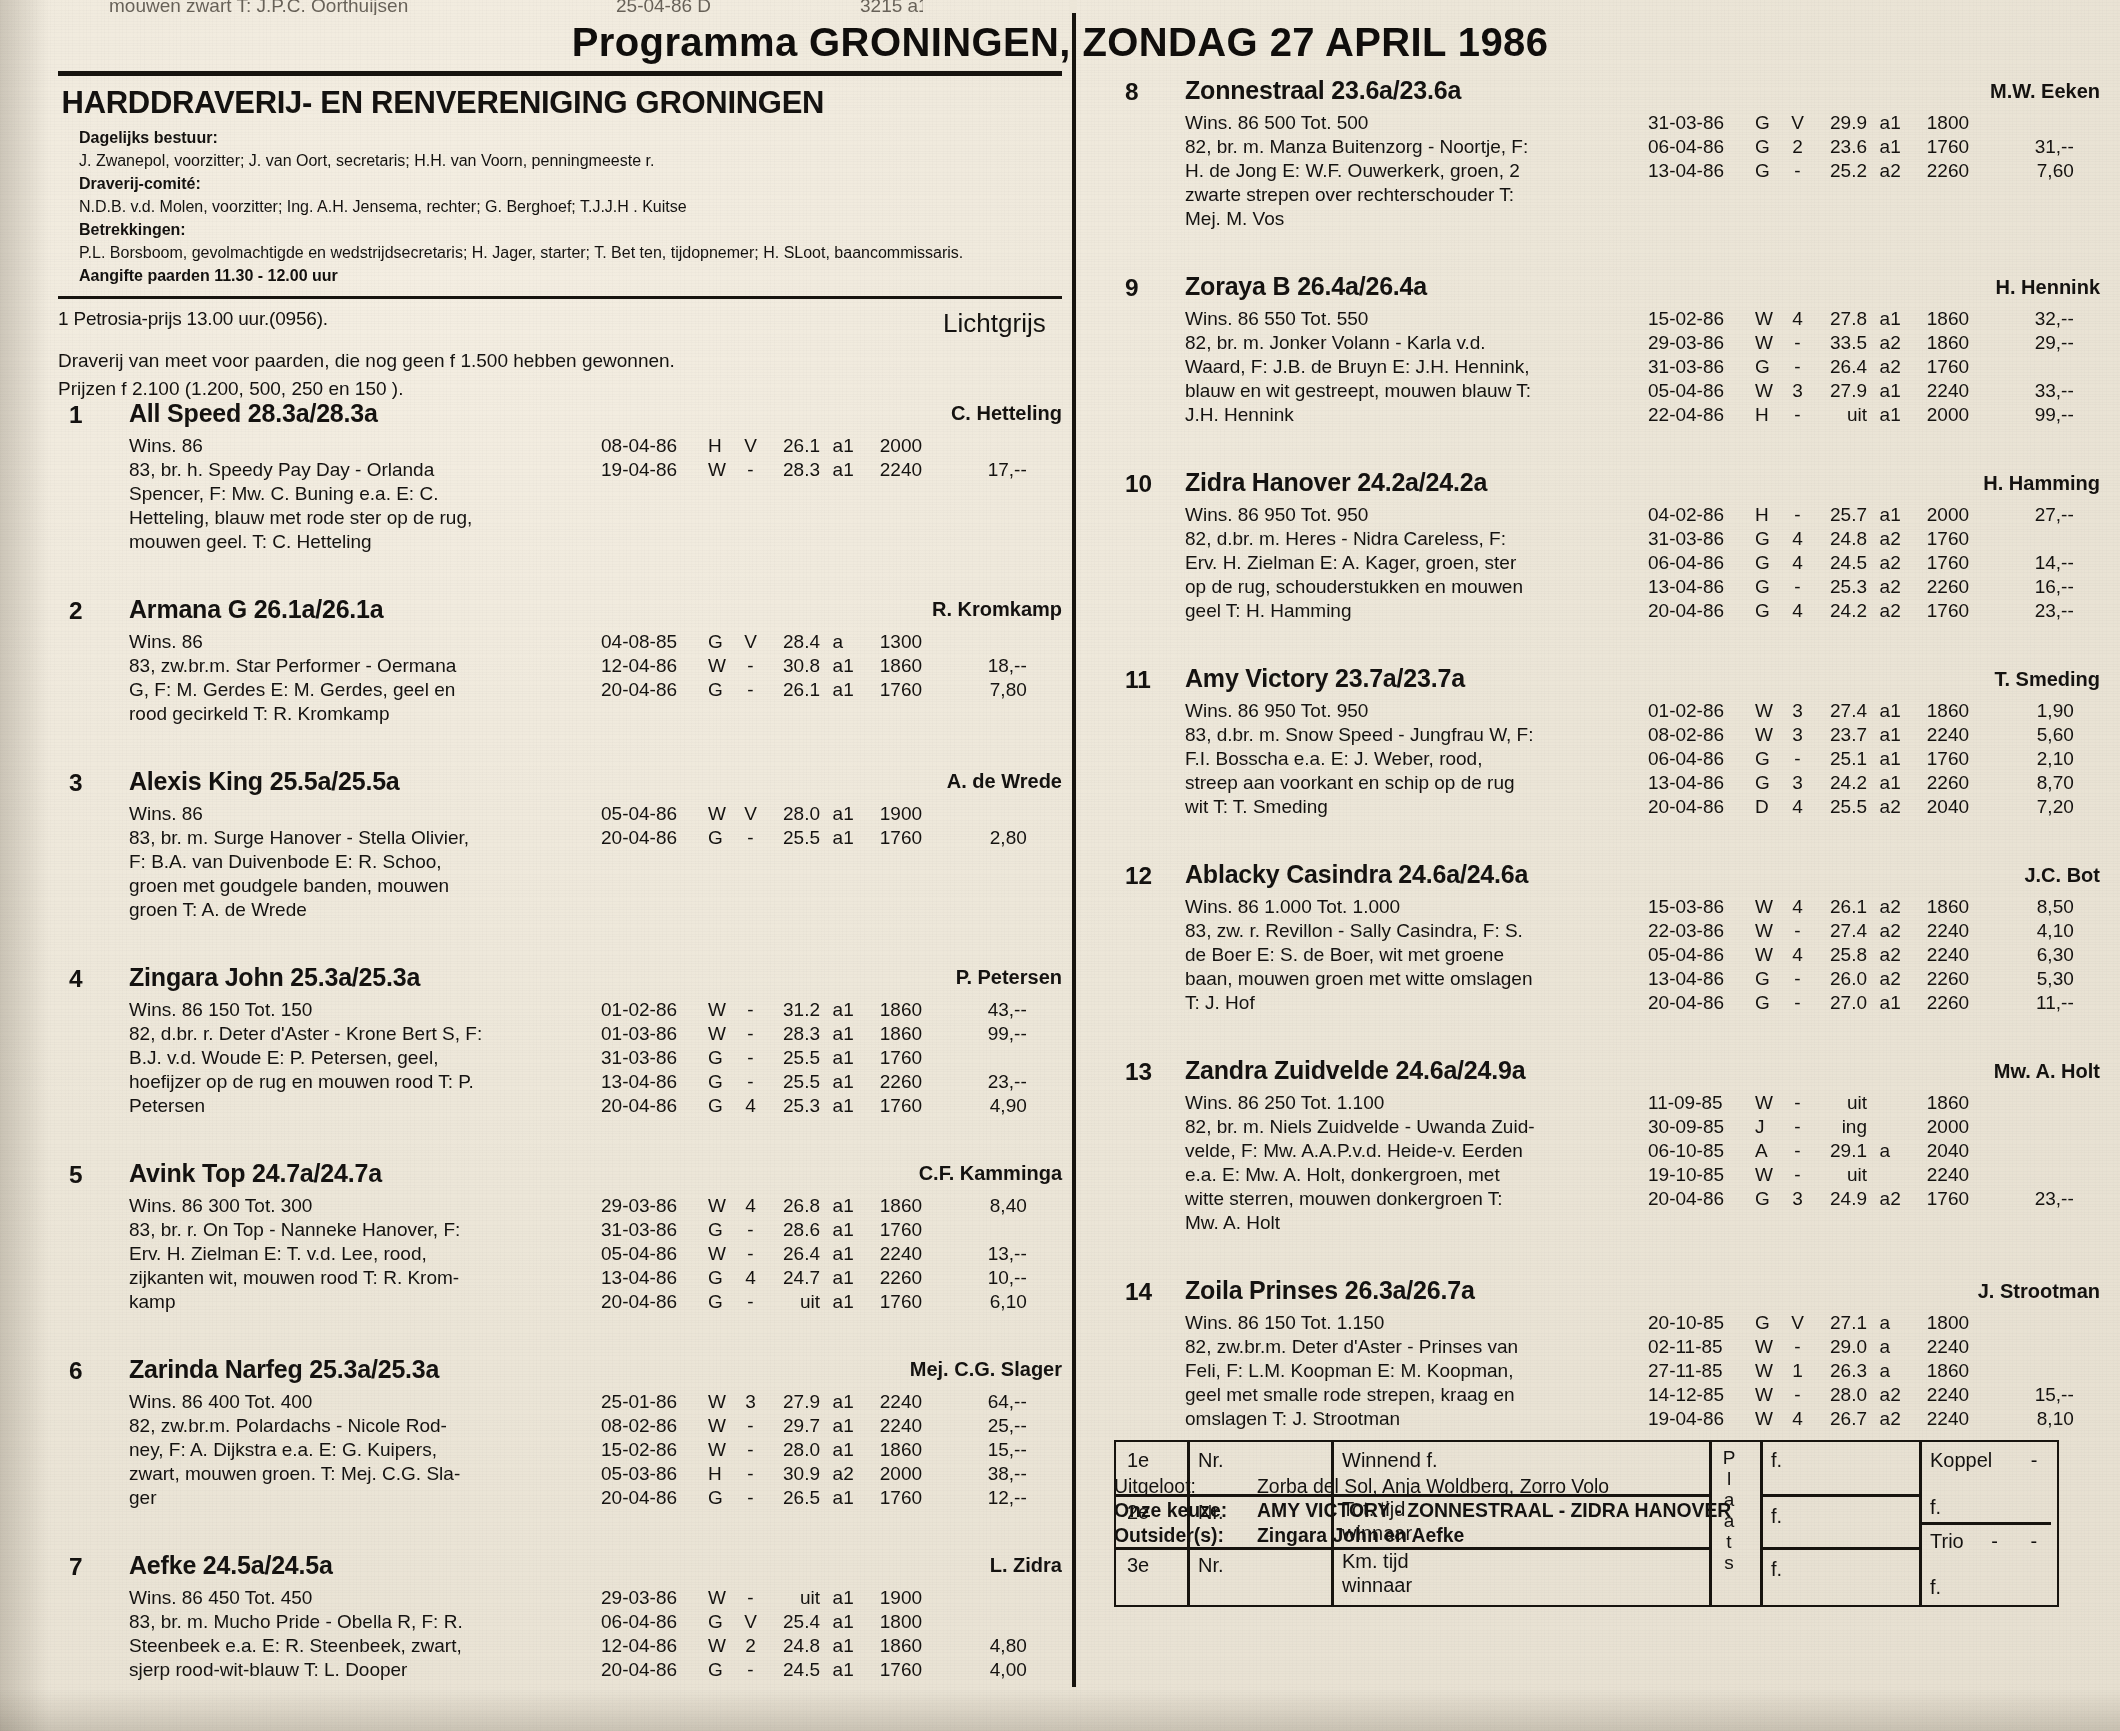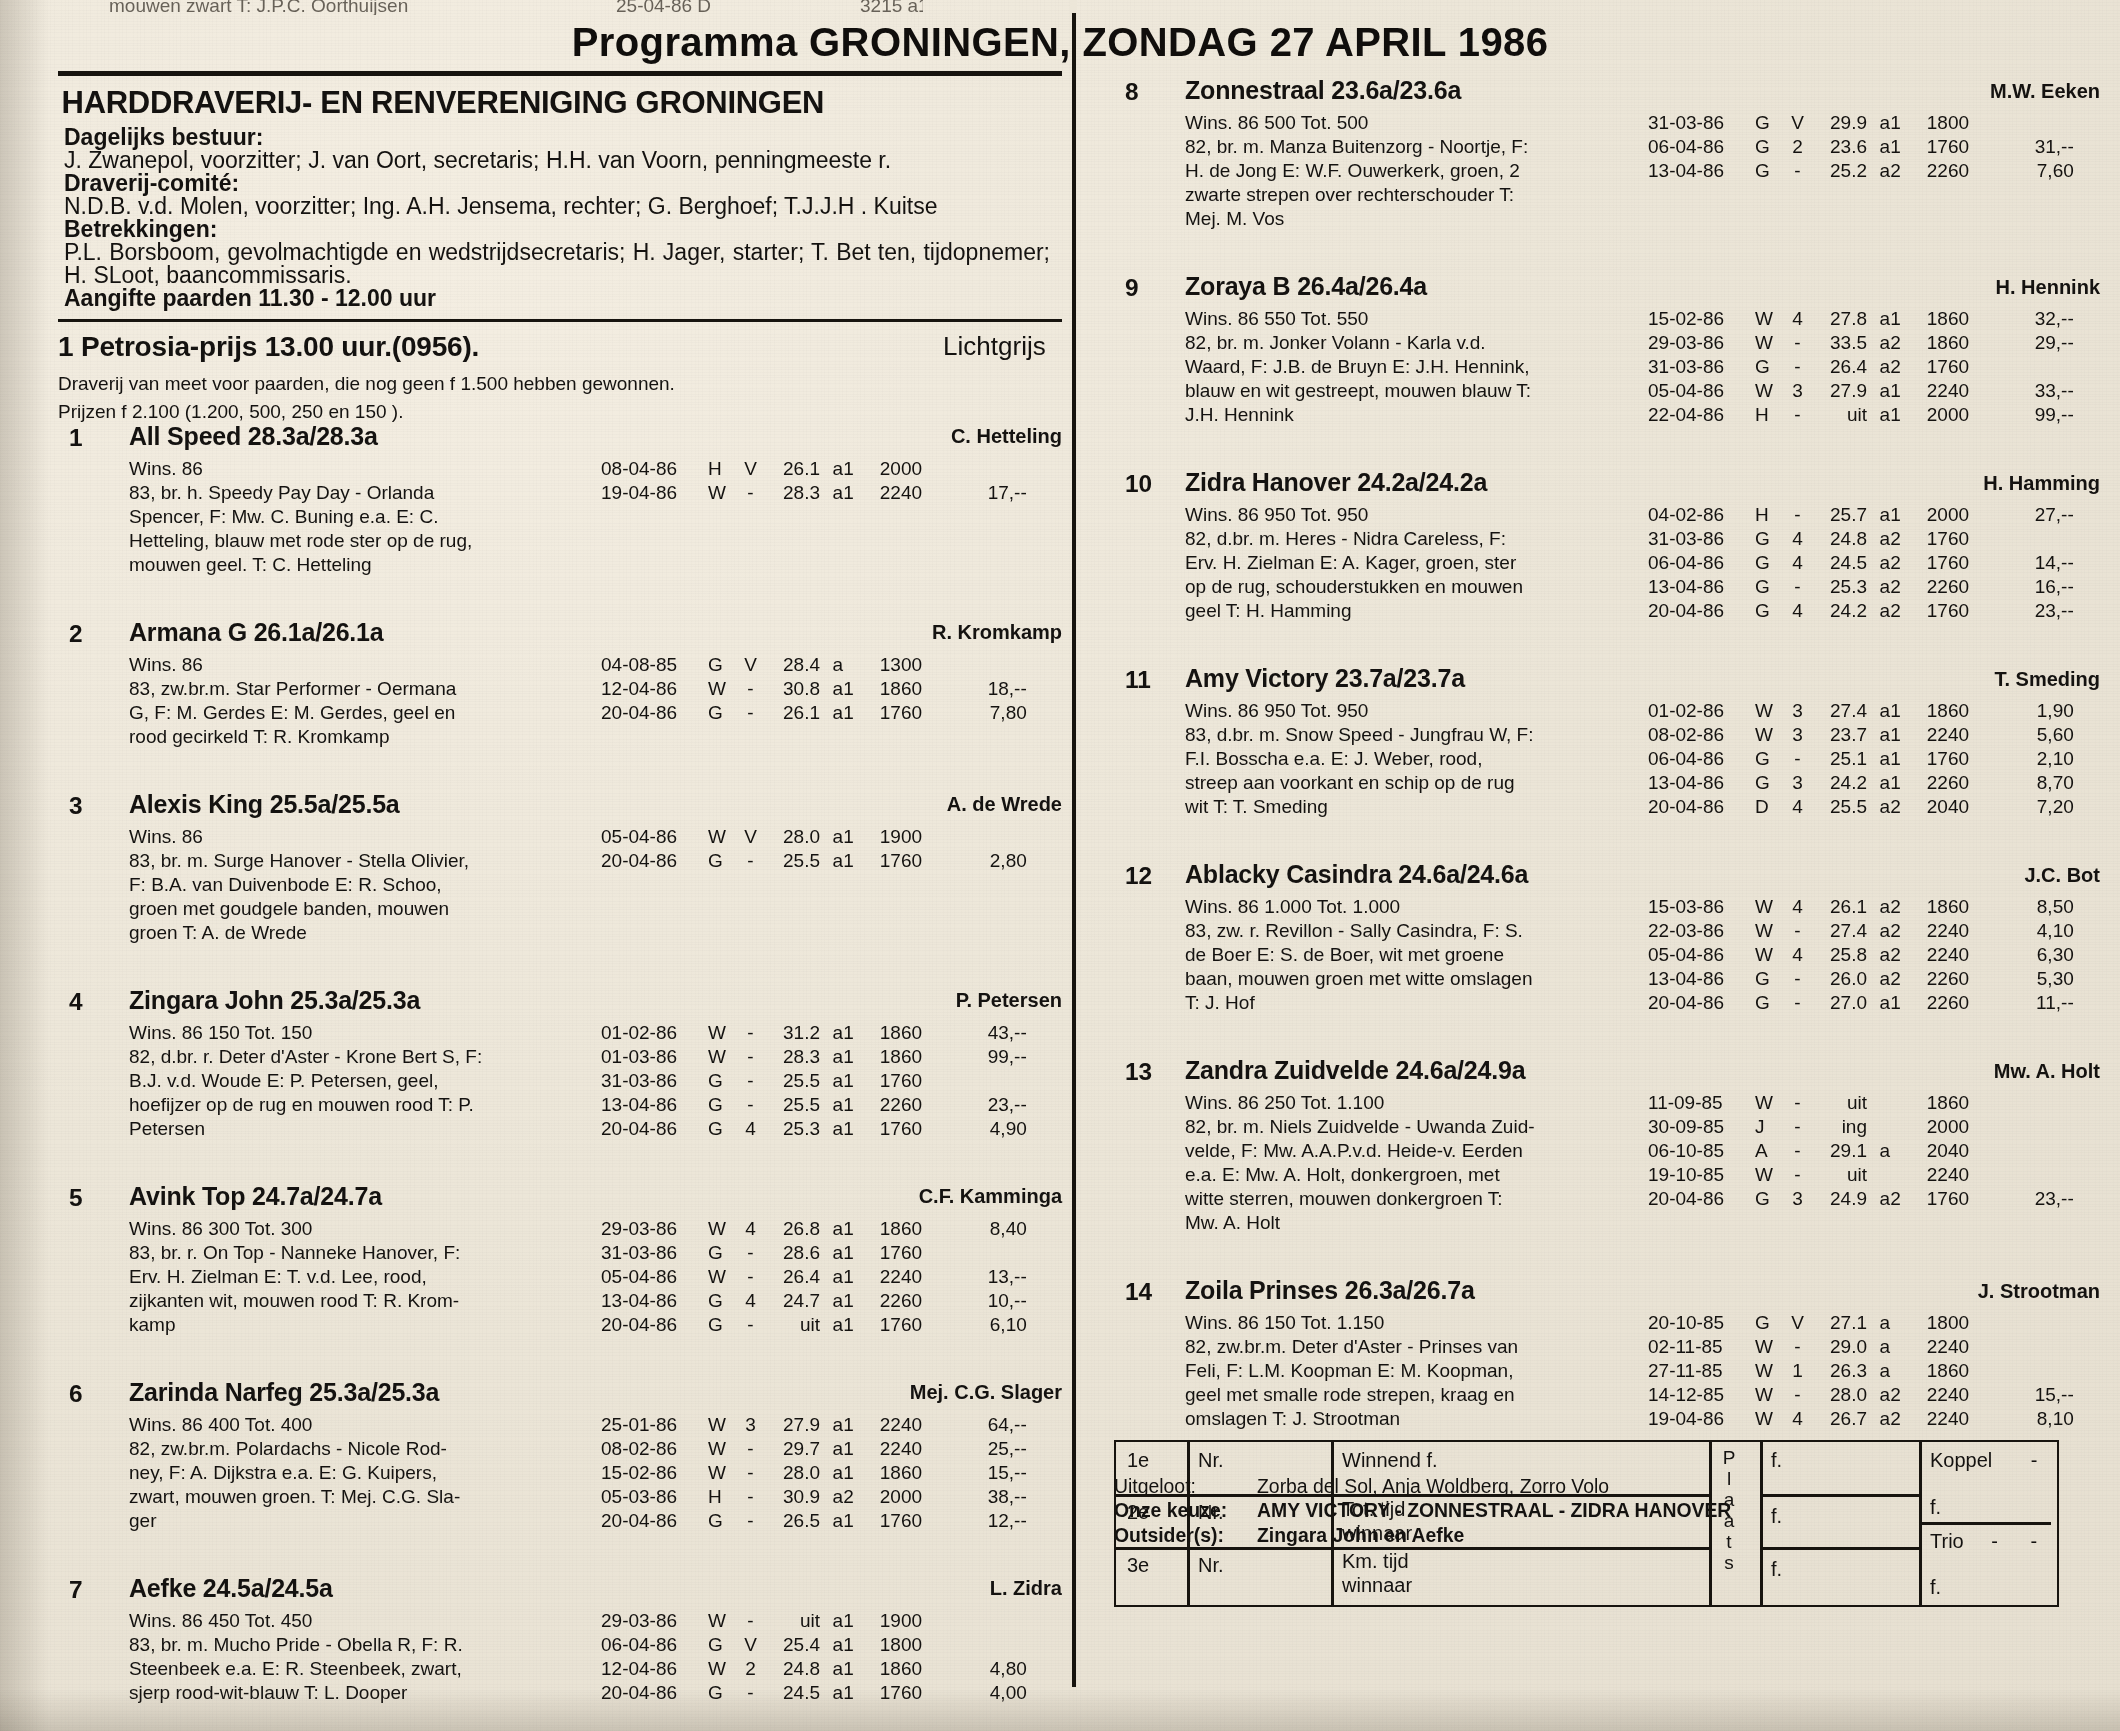--- a/index.html
+++ b/index.html
@@ -53,27 +53,27 @@
   }
 
   
   .lcol{position:absolute;left:58px;top:71px;width:1004px;}
   .rule-thick{height:4.5px;background:#17140f;margin:0;}
   .rule-thin{height:2.7px;background:#17140f;margin:0;}
   .clubname{
     font-size:31px;font-weight:bold;letter-spacing:-0.3px;
     margin:9px 0 5.4px 3.6px;
   }
-  .officials{font-size:23px;line-height:23px;margin-left:6px;}
+  .officials{font-size:16px;line-height:23px;margin-left:21px;}
   .officials .lbl{font-weight:bold;}
   .officials p{margin:0;}
   .officials .just{text-align:justify;width:986px;}
 
   .racehead{position:relative;margin-top:9px;height:36px;}
-  .racetitle{font-size:28px;font-weight:bold;letter-spacing:-0.2px;}
+  .racetitle{font-size:19px;font-weight:normal;letter-spacing:-0.2px;}
   .racecolor{position:absolute;right:16.3px;top:0.9px;font-size:26px;}
   .racecond{font-size:19px;line-height:23.5px;margin-top:5px;}
   .autostart{
     text-align:center;font-size:26px;font-weight:bold;margin:12.7px 0 7.2px 0;
     padding-right:190px;
   }
 
   
   .entry{position:relative;margin-bottom:11px;}
   .e-num{

